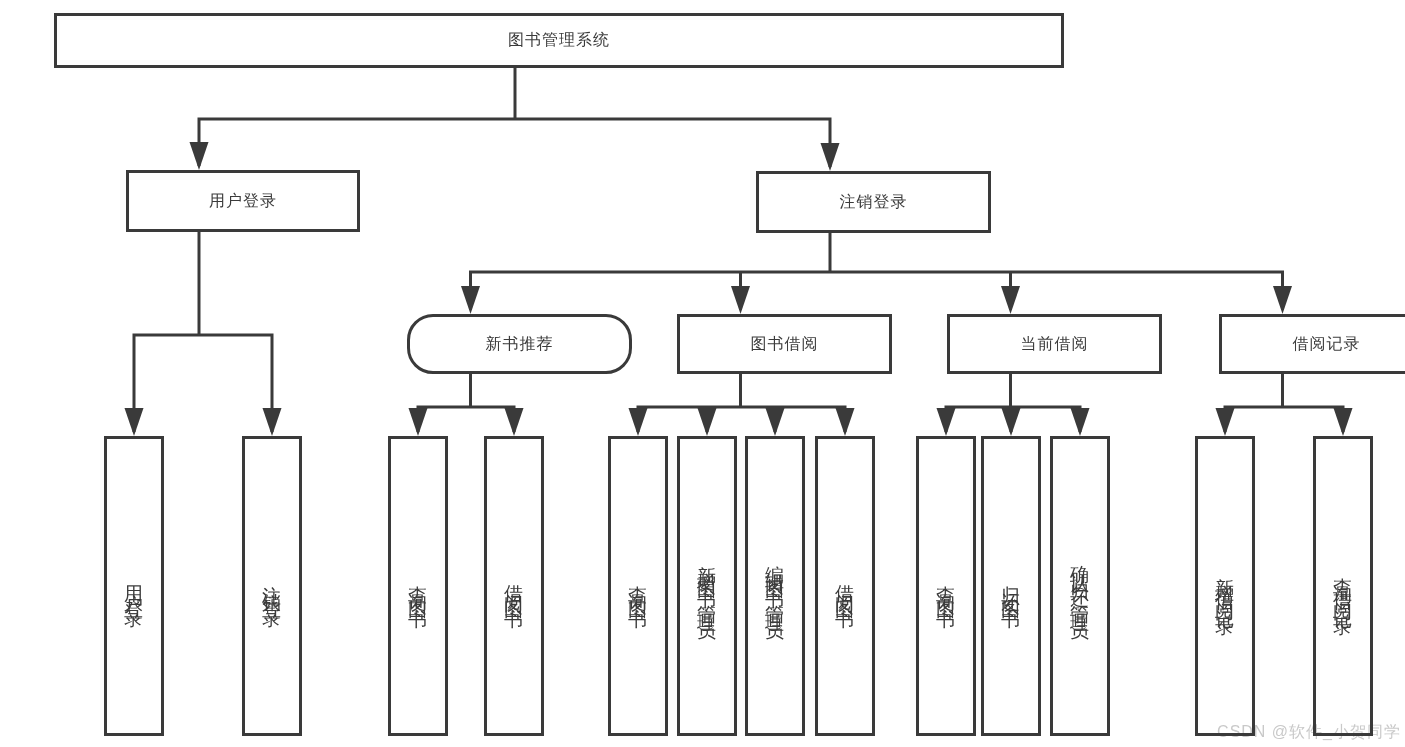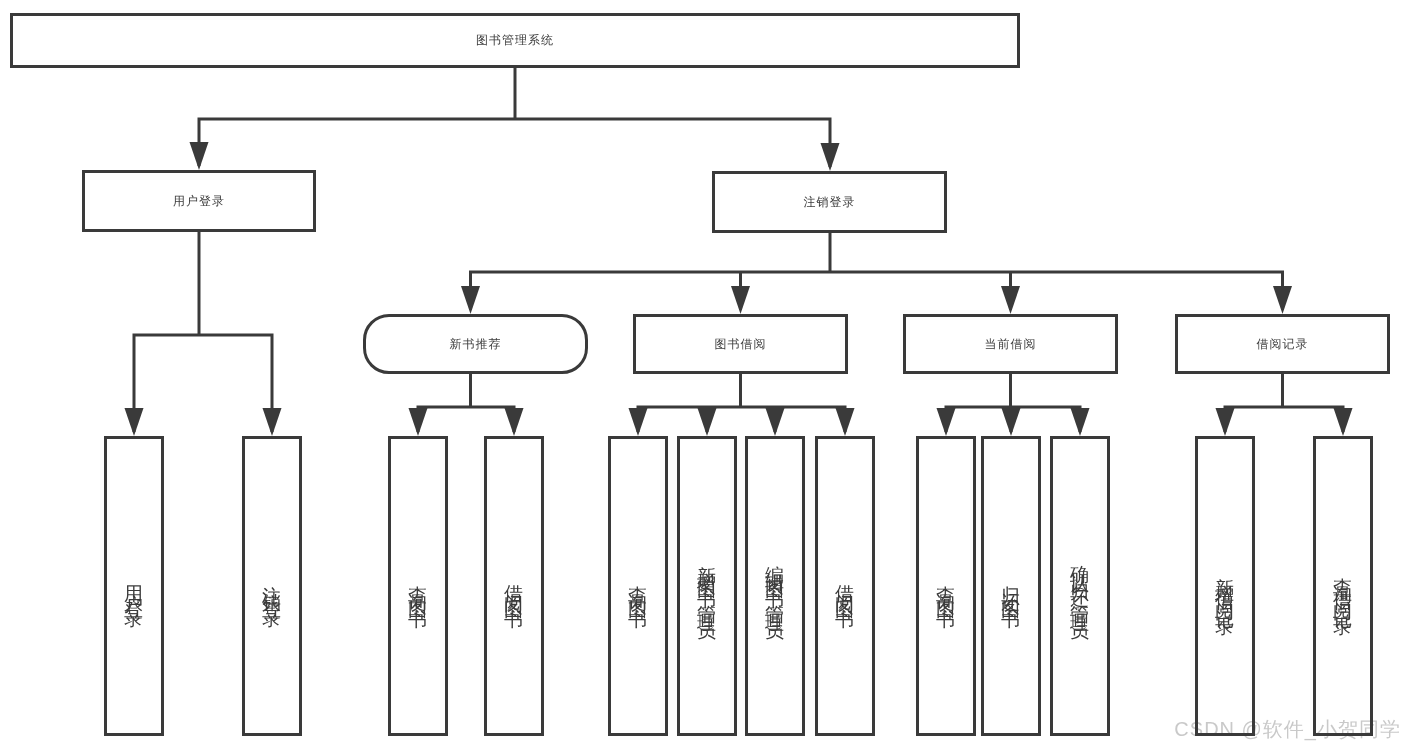--- a/index.html
+++ b/index.html
@@ -19,23 +19,24 @@
   .connectors{position:absolute;left:0;top:0;z-index:0;}
   .connectors path{stroke:var(--line);stroke-width:3;fill:none;}
   .connectors use{fill:var(--line);}
   .node{
     position:absolute;
     box-sizing:border-box;
     border:3px solid var(--line);
     background:#fff;
     display:flex;align-items:center;justify-content:center;
     color:var(--text);
-    font-size:12px;
+    font-size:16px;
     z-index:1;
     letter-spacing:1px;
+    margin-left:44px;
   }
   .node-v{
     position:absolute;
     box-sizing:border-box;
     border:3px solid var(--line);
     background:#fff;
     display:flex;align-items:center;justify-content:center;
     color:var(--text);
     z-index:1;
   }
@@ -43,21 +44,21 @@
     writing-mode:vertical-rl;
     text-orientation:mixed;
     font-size:19px;
     letter-spacing:8px;
     line-height:1;
     white-space:nowrap;
   }
   .watermark{
     position:absolute;
     right:4px;bottom:4px;
-    font-size:20px;
+    font-size:16px;
     color:var(--wm);
     z-index:2;
     mix-blend-mode:darken;
     letter-spacing:1px;
   }
 </style>
 </head>
 <body>
 
 <div class="stage">

